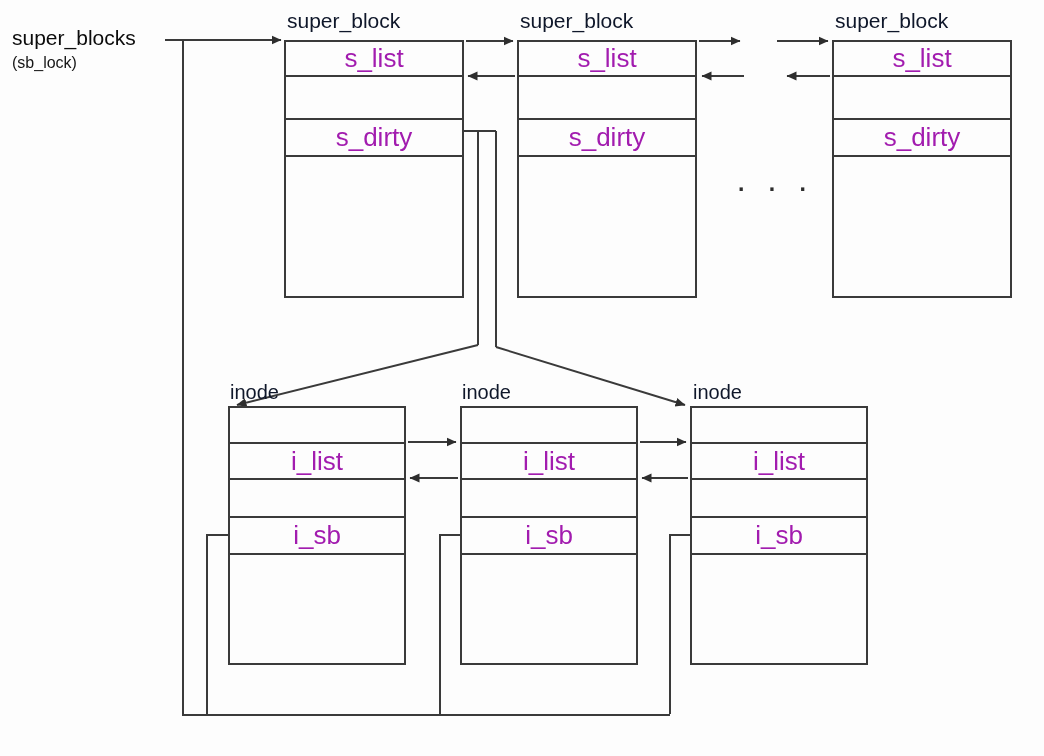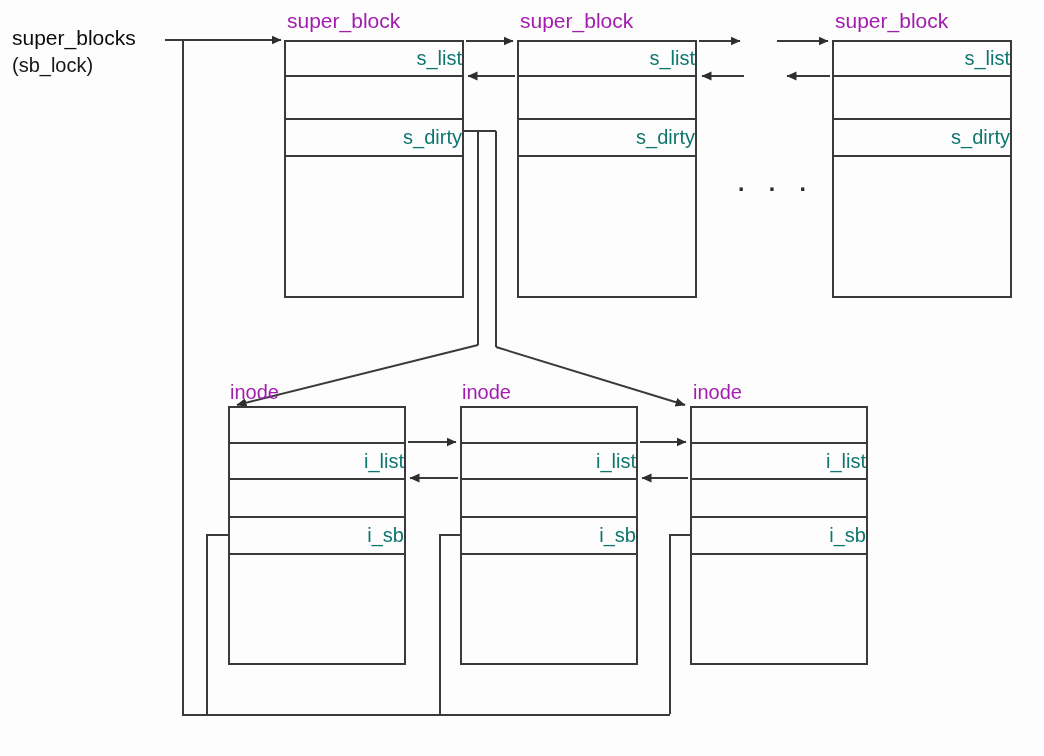--- a/index.html
+++ b/index.html
@@ -28,44 +28,44 @@
   }
   .divider{
     position:absolute;
     left:0; right:0;
     height:2px;
     background:#3a3a3a;
   }
   .rowlabel{
     position:absolute;
     left:0; right:0;
-    text-align:right;
-    font-size:20px;
-    color:#0f766e;
+    text-align:center;
+    font-size:26px;
+    color:#a21caf;
     white-space:nowrap;
   }
   .boxtitle{
     position:absolute;
     font-size:21px;
     line-height:22px;
-    color:#a21caf;
+    color:#0f172a;
     white-space:nowrap;
   }
   .headlabel{
     position:absolute;
     left:12px; top:26px;
     font-size:21px;
     font-weight:normal;
     color:#0c0c0c;
     white-space:nowrap;
   }
   .headsub{
     position:absolute;
     left:12px; top:54px;
-    font-size:20px;
+    font-size:16px;
     color:#161616;
     white-space:nowrap;
   }
   .ellipsis{
     position:absolute;
     left:738px; top:170px;
     width:50px;
     font-size:23px;
     font-weight:bold;
     letter-spacing:9px;

